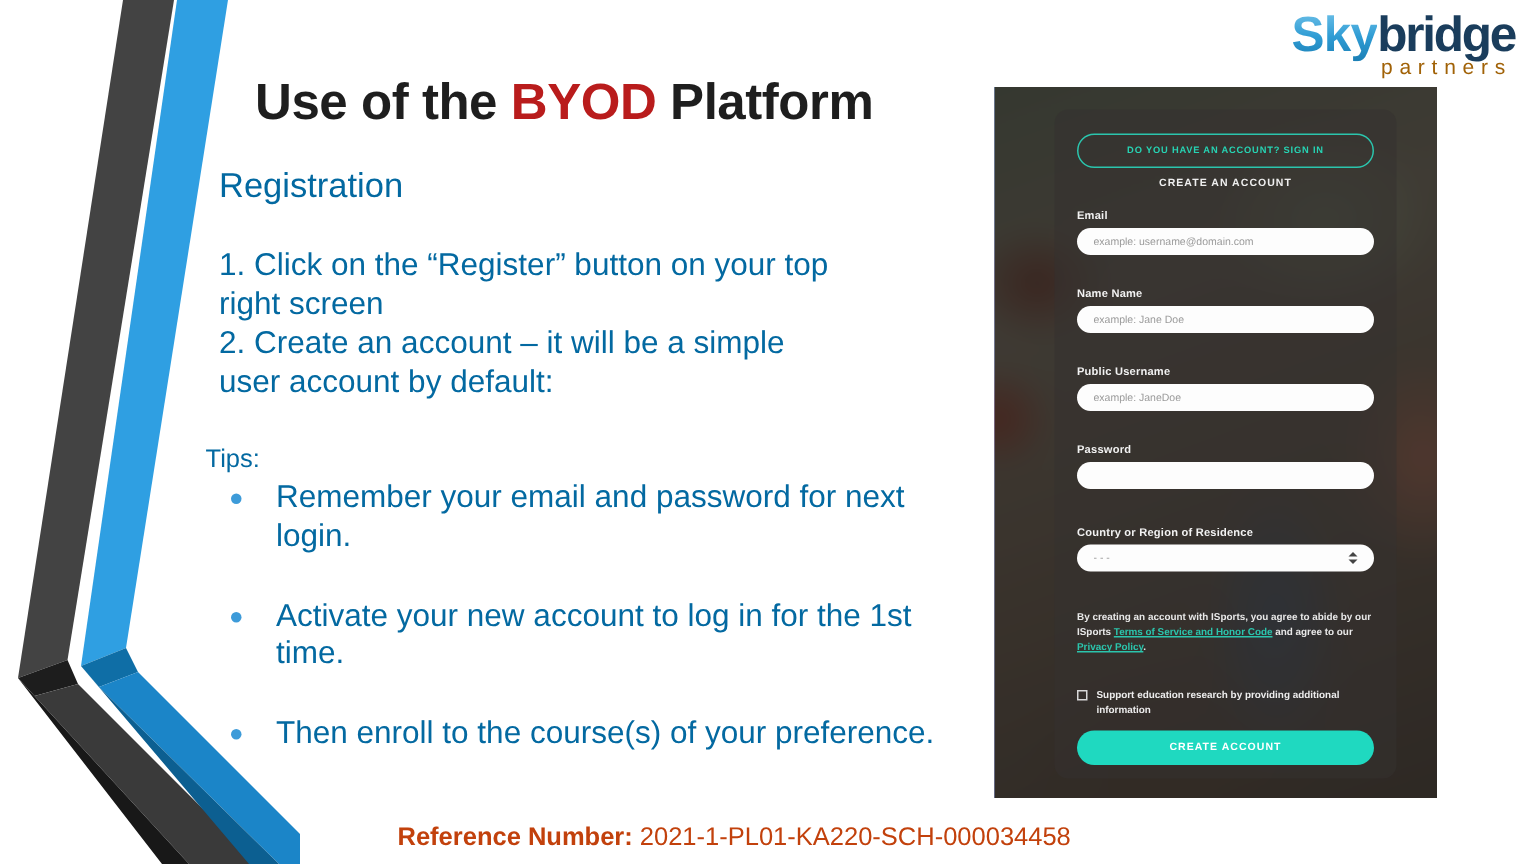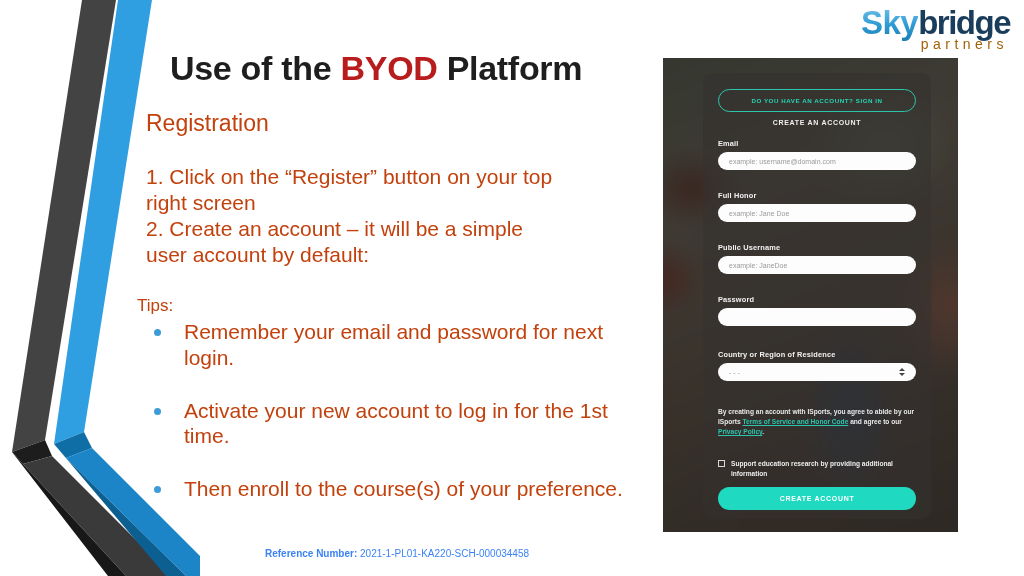--- a/index.html
+++ b/index.html
@@ -66,21 +66,21 @@
     letter-spacing: -0.3px;
     white-space: nowrap;
   }
   #title .accent { color: #b91c1c; }
 
   
   #body-copy {
     position: absolute;
     left: 146px; top: 110px;
     width: 500px;
-    color: #c2410c;
+    color: #0369a1;
   }
   .sec-head {
     font-size: 23px;
     line-height: 1.2;
     margin: 0 0 26px 0;
   }
   .steps {
     font-size: 21px;
     line-height: 1.25;
     margin: 0 0 28px 0;
@@ -109,22 +109,22 @@
     left: 8px; top: 10px;
     width: 7px; height: 7px;
     border-radius: 50%;
     background: #3d9bd9;
   }
 
   
   #footer {
     position: absolute;
     left: 265px; top: 548px;
-    font-size: 10px;
-    color: #3b82f6;
+    font-size: 17px;
+    color: #c2410c;
     white-space: nowrap;
   }
   #footer .ref-label { font-weight: bold; }
 
   
   #shot {
     position: absolute;
     left: 663px; top: 58px;
     width: 295px; height: 474px;
     overflow: hidden;
@@ -319,21 +319,21 @@
       <div class="fbtn-signin">DO YOU HAVE AN ACCOUNT? SIGN IN</div>
 
       <div class="fcreate-head">CREATE AN ACCOUNT</div>
 
       <div class="fgroup" style="top:66px;">
         <div class="flabel">Email</div>
         <div class="finput">example: username@domain.com</div>
       </div>
 
       <div class="fgroup" style="top:118px;">
-        <div class="flabel">Full Honor</div>
+        <div class="flabel">Name Name</div>
         <div class="finput">example: Jane Doe</div>
       </div>
 
       <div class="fgroup" style="top:222px;">
         <div class="flabel">Password</div>
         <div class="finput"></div>
       </div>
 
       <div class="fgroup" style="top:170px;">
         <div class="flabel">Public Username</div>

